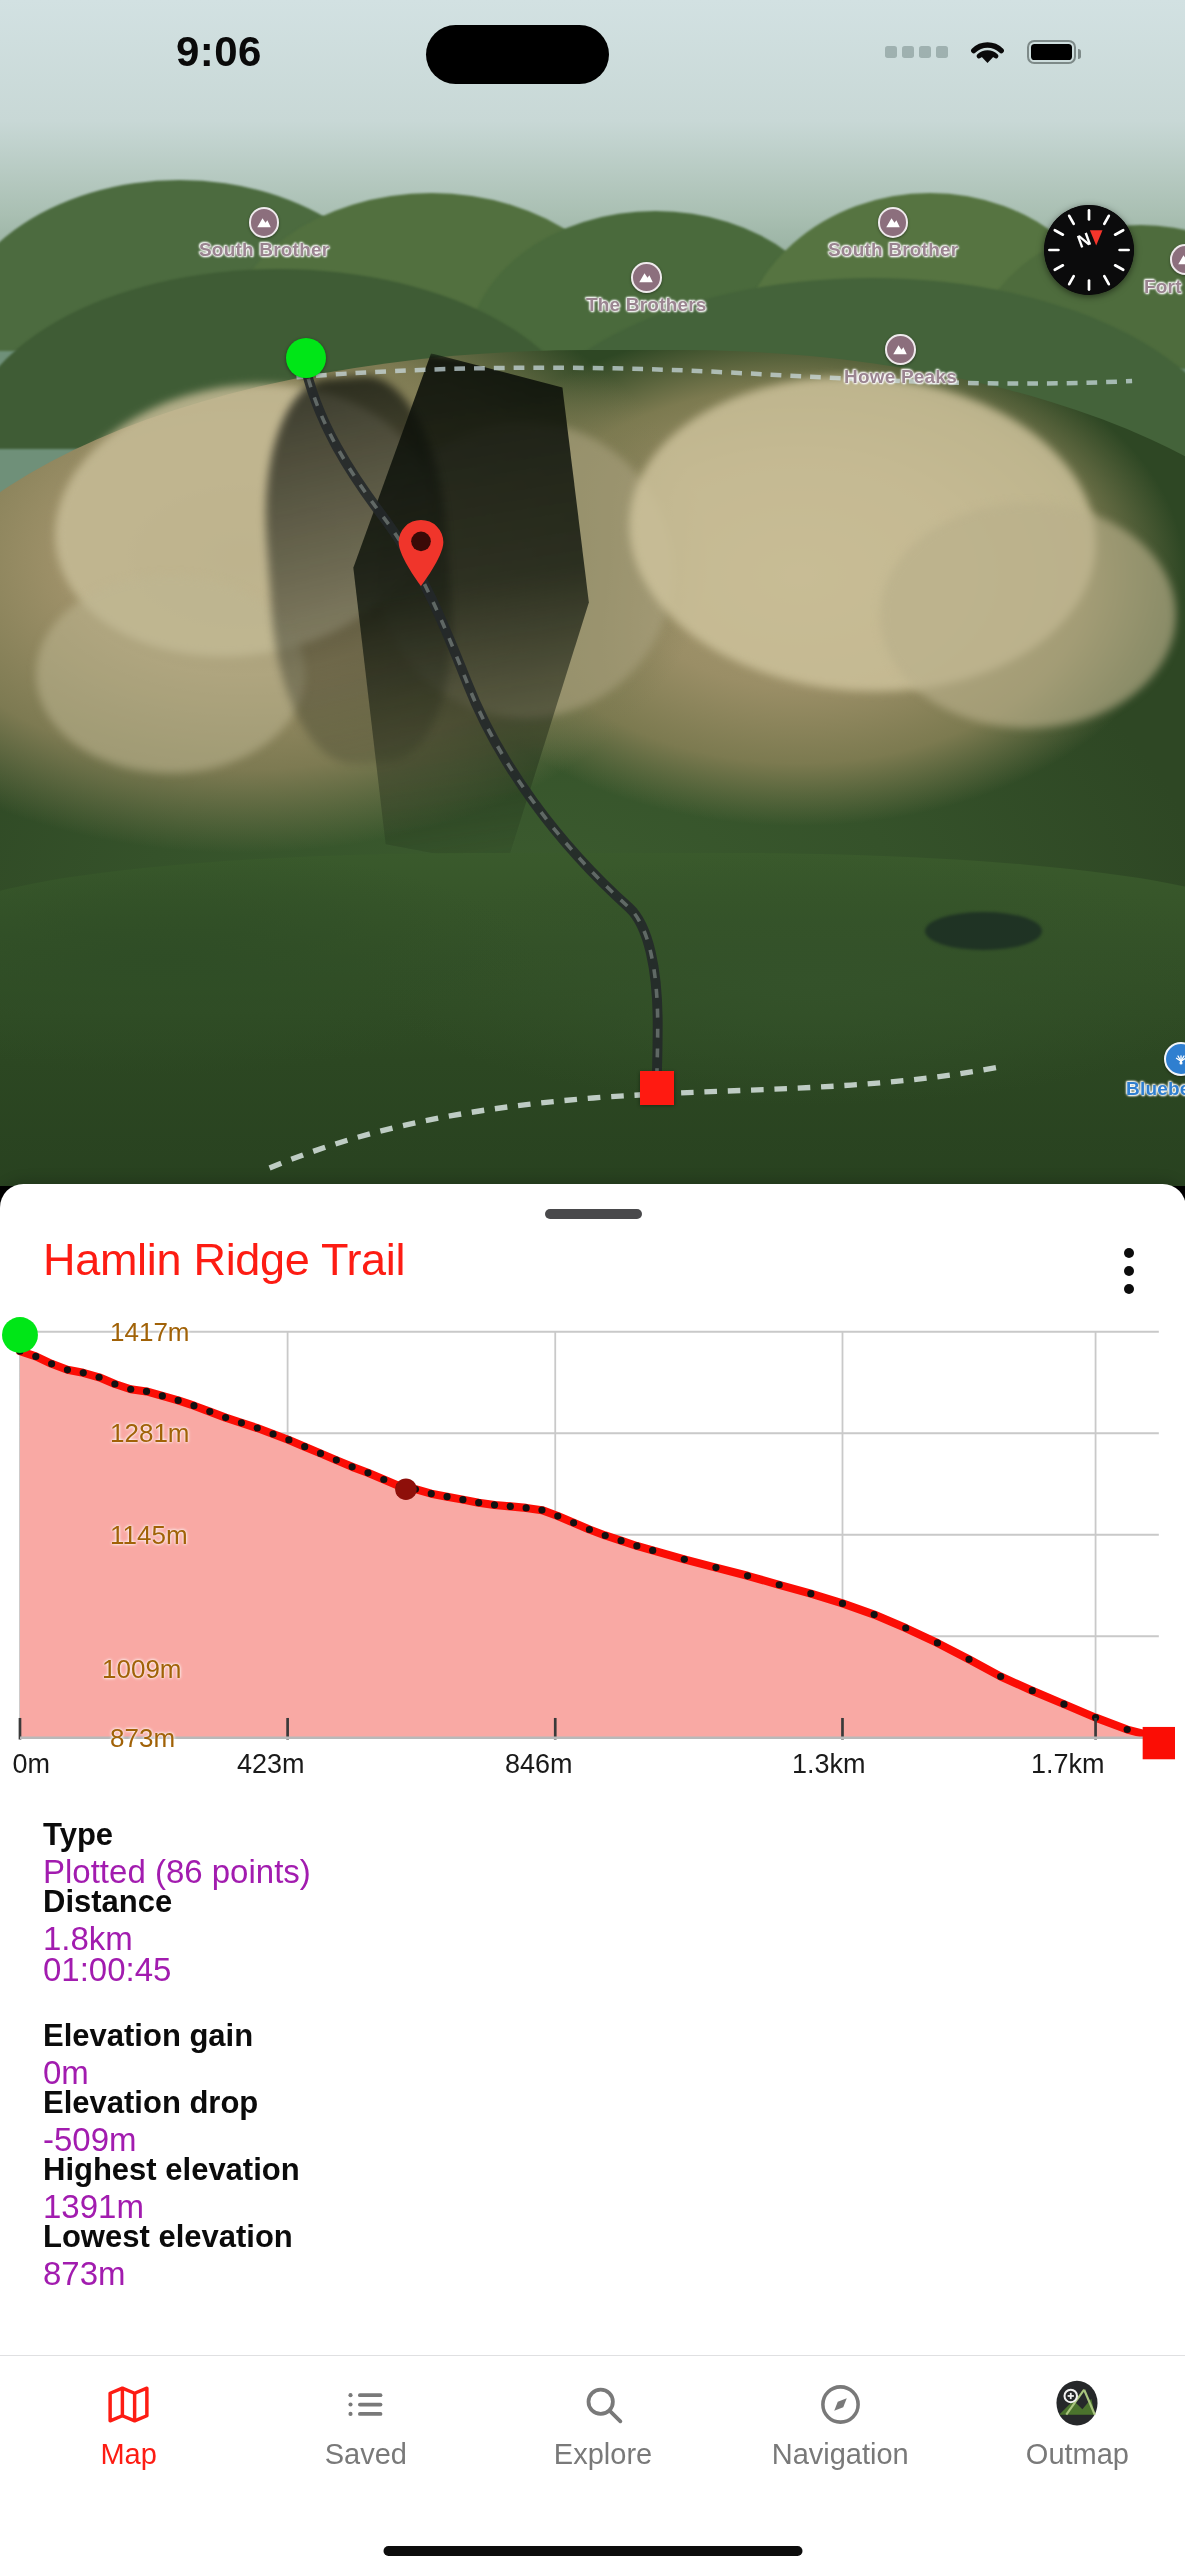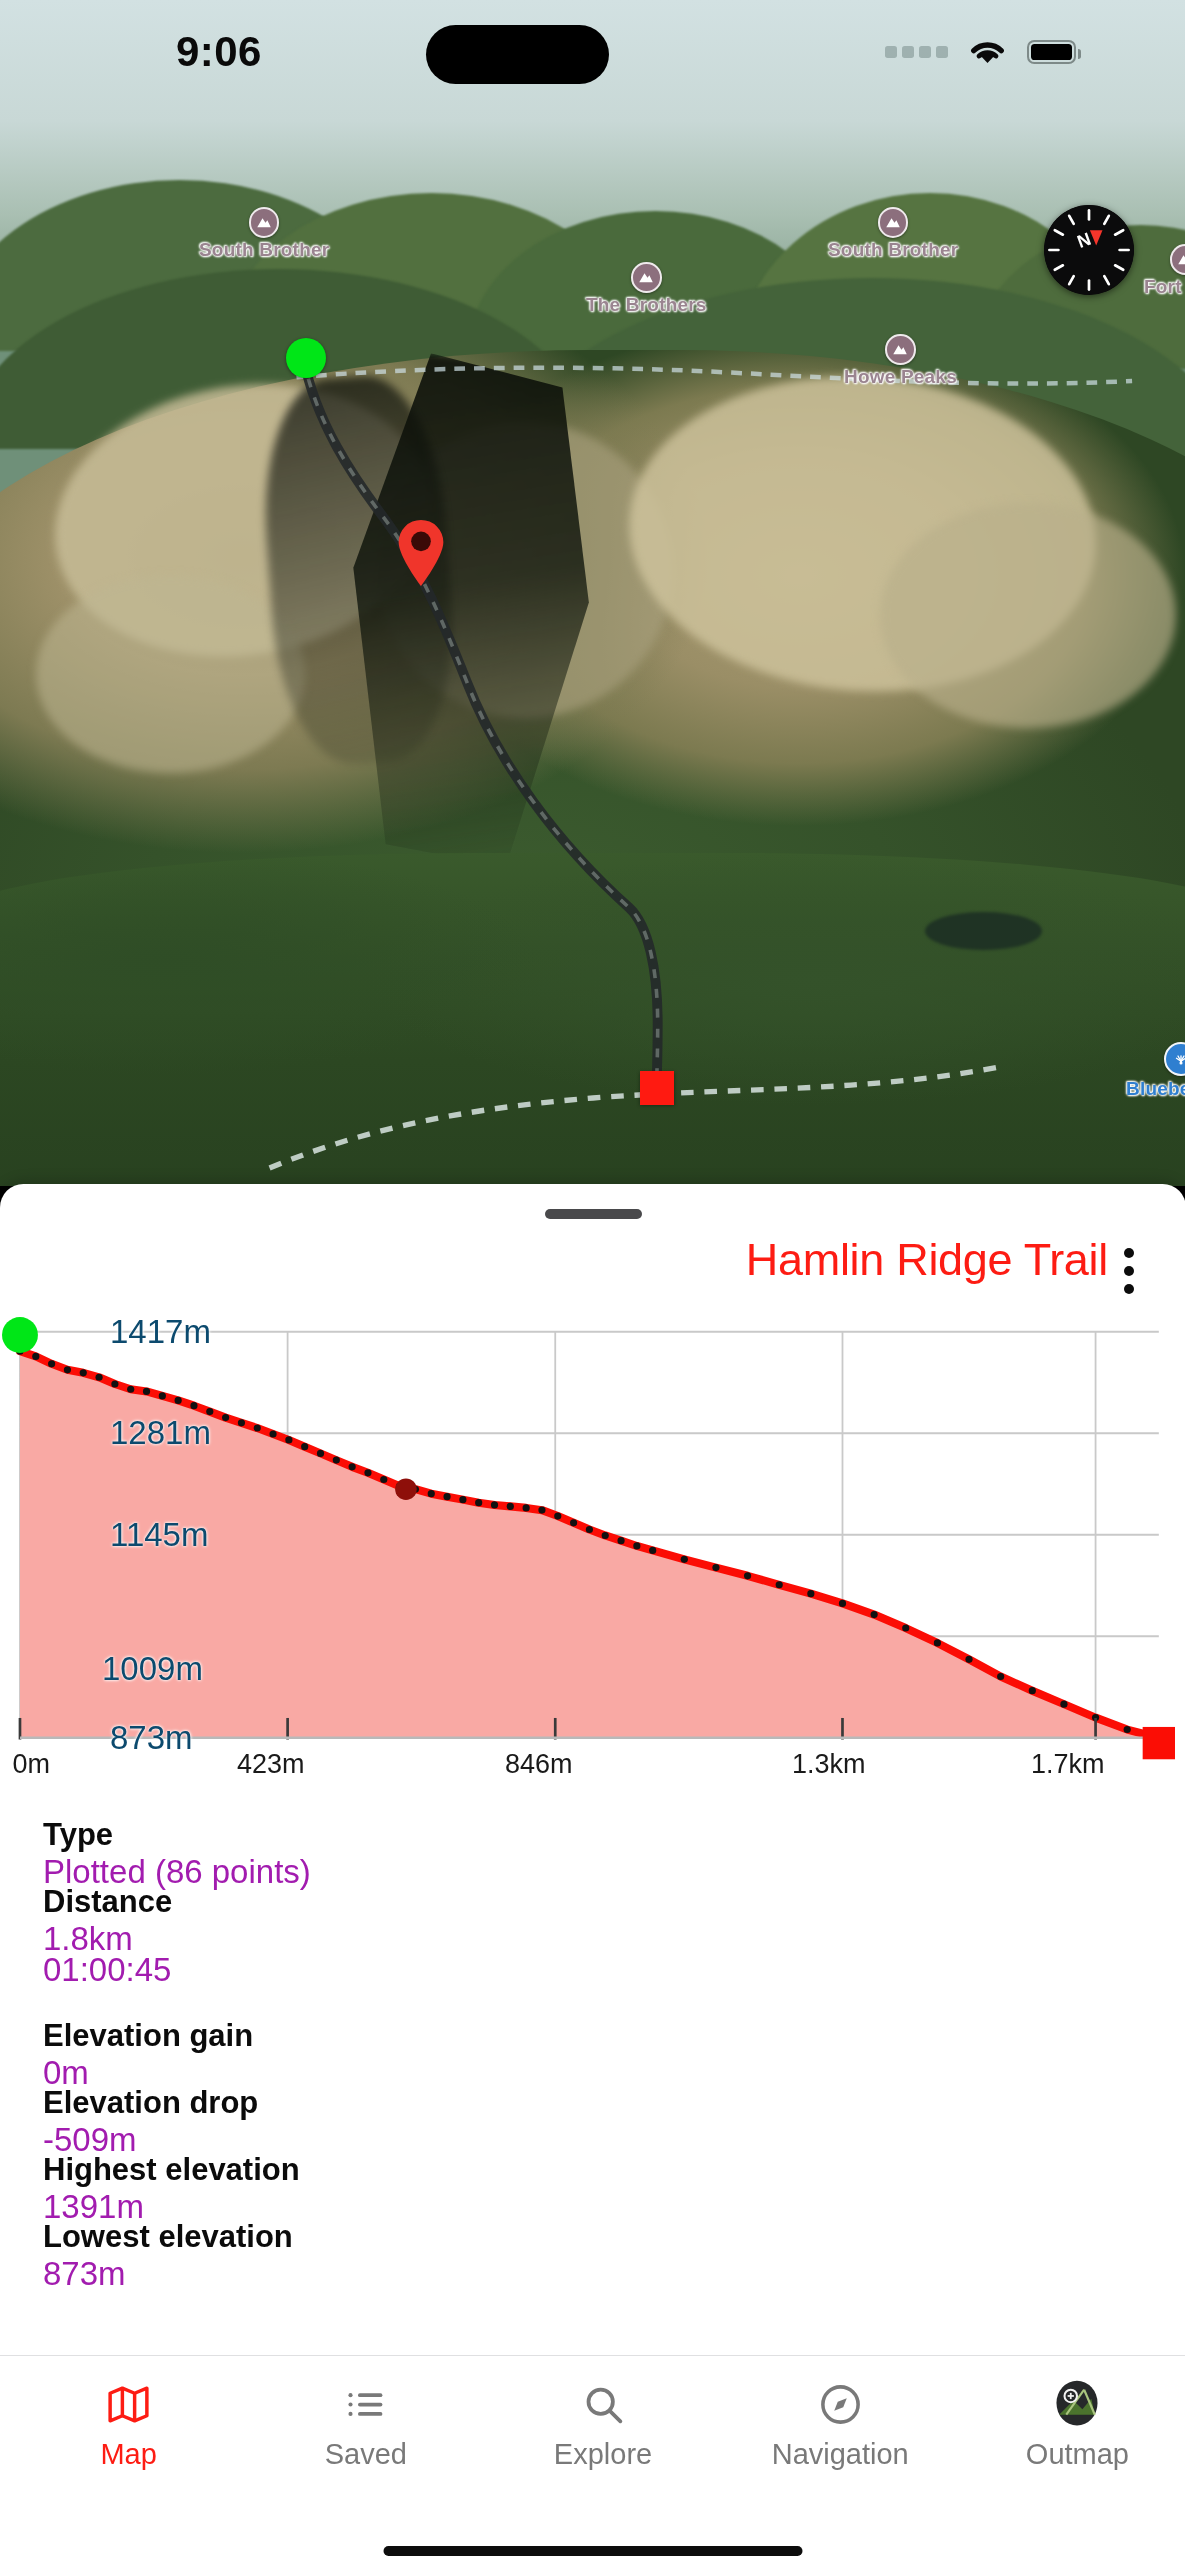--- a/index.html
+++ b/index.html
@@ -141,31 +141,31 @@
   
   .sheet {
     position:absolute; left:0; top:1184px; width:1186px; height:1392px;
     background:#fff; border-radius:23.4px 23.4px 0 0; z-index:20;
     box-shadow:0 -2.7px 12.6px rgba(0,0,0,.18);
   }
   .grabber {
     width:97px; height:10px; border-radius:5.4px; background:#49494b;
     margin:25px auto 0;
   }
-  .sheet-head { display:flex; align-items:flex-start; justify-content:flex-end;
+  .sheet-head { display:flex; align-items:flex-start; justify-content:space-between;
     padding:16px 36px 0 43px; }
   .trail-title { font-size:45px; color:#fd1c13; font-weight:400; letter-spacing:-0.3px; line-height:1.1; }
   .kebab { display:flex; flex-direction:column; gap:8px; padding:12.6px 16px 5.4px; cursor:pointer; }
   .kebab i { display:block; width:10px; height:10px; border-radius:50%; background:#0c0c0c; }
 
   
   .chart-wrap { position:relative; width:1186px; height:485px; margin-top:12.6px; }
   .chart-svg { position:absolute; left:0; top:0; }
   .ylab {
-    position:absolute; font-size:33px; color:#0c4a6e; white-space:nowrap;
+    position:absolute; font-size:26px; color:#a16207; white-space:nowrap;
     transform:translateY(-50%); text-shadow:0 0 3.6px #fff,0 0 2.7px #fff;
   }
   .xlab { position:absolute; font-size:27px; color:#1a1a1a; white-space:nowrap; top:437px; }
 
   
   .details { padding:20px 0 0 0; }
   .drow { display:flex; align-items:baseline; padding:0 0 0 43px; height:67px;flex-direction:column; }
   .dkey { font-size:31px; font-weight:700; color:#0b0b0b; width:456px; }
   .dval { font-size:33px; color:#a21caf; }
 

